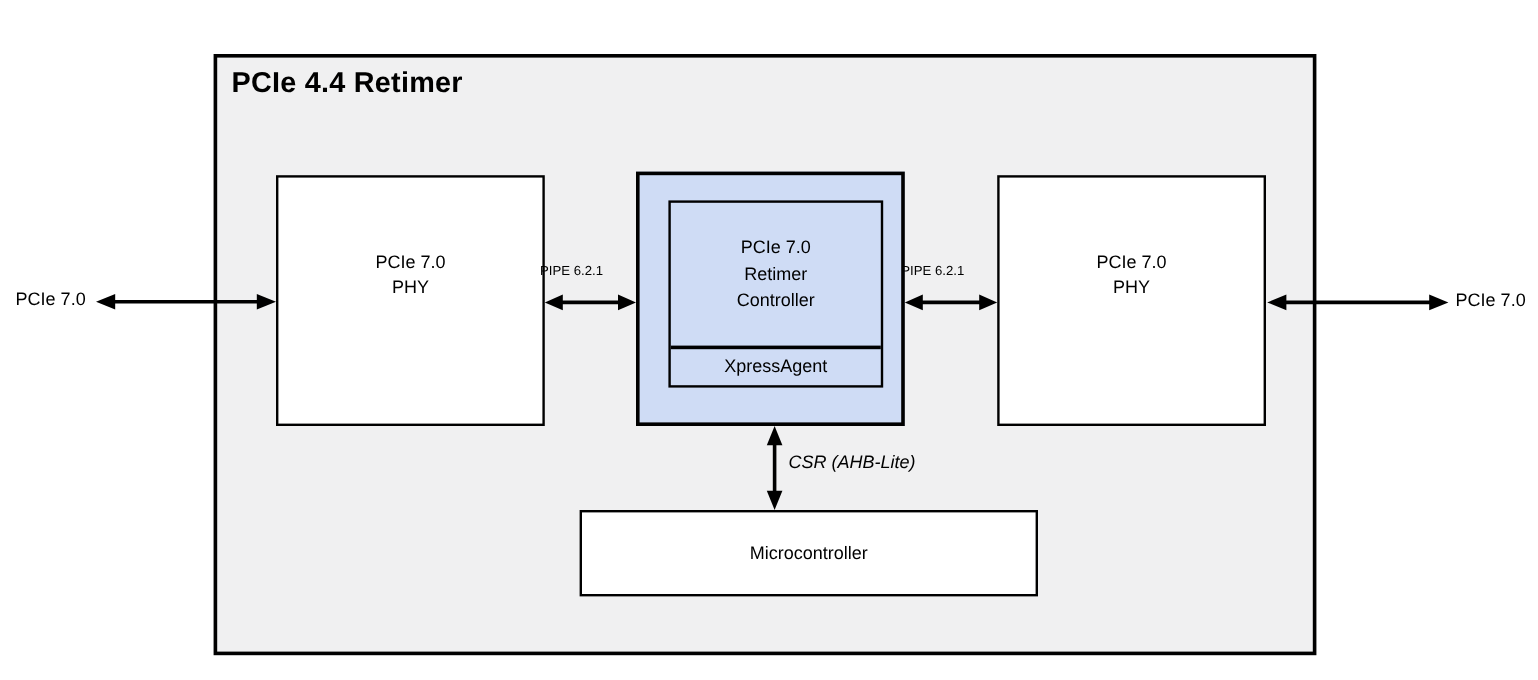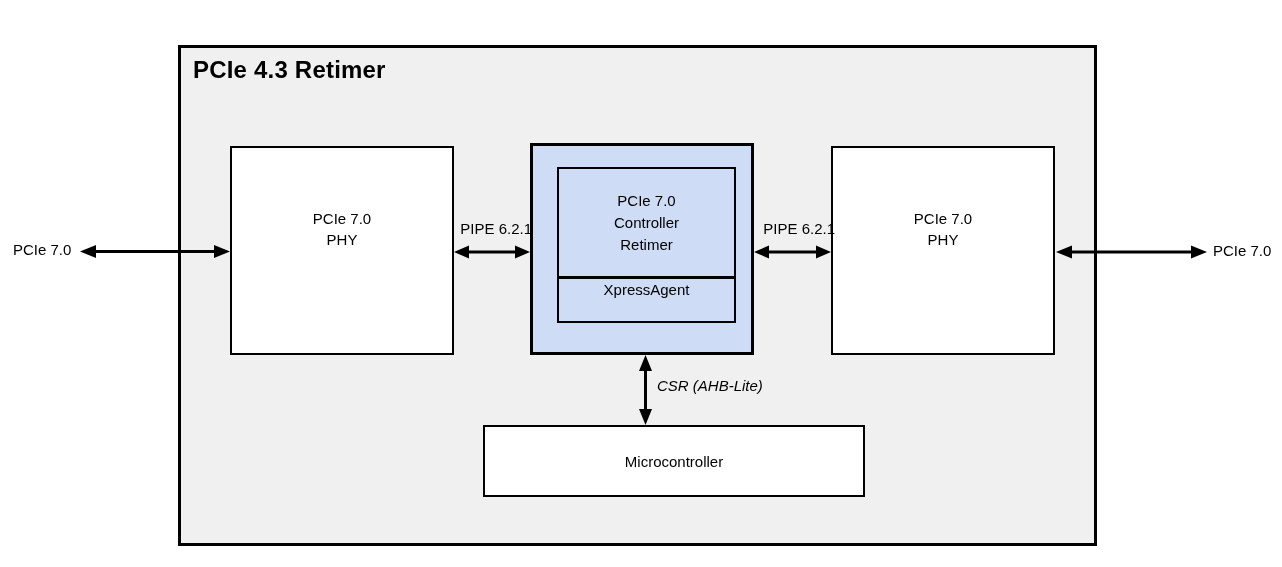--- a/index.html
+++ b/index.html
@@ -77,24 +77,25 @@
     font-size: 15px;
     line-height: 22px;
   }
   .controller-top {
     flex: 1 1 auto;
     display: flex;
     flex-direction: column;
     justify-content: center;
   }
   .agent-section {
-    height: 45px;
+    height: 33px;
     box-sizing: border-box;
     border-top: 3px solid var(--border, #000000);
     display: flex;
+    align-items: center;
     justify-content: center;
   }
   .micro-block {
     left: 483px;
     top: 425px;
     width: 382px;
     height: 72px;
     display: flex;
     align-items: center;
     justify-content: center;
@@ -102,23 +103,23 @@
   .line-label {
     display: block;
   }
   .conn-label {
     position: absolute;
     font-size: 15px;
     white-space: nowrap;
   }
   .conn-label-small {
     position: absolute;
-    font-size: 15px;
+    font-size: 11px;
     white-space: nowrap;
-    text-align: right;
+    text-align: left;
   }
   .ext-left-label  { left: 13px;  top: 241px; }
   .ext-right-label { left: 1213px; top: 242px; }
   .pipe-left-label  { left: 450px; top: 220px; width: 82px; }
   .pipe-right-label { left: 751px; top: 220px; width: 84px; }
   .csr-label { left: 657px; top: 377px; font-style: italic; }
   .arrow-layer {
     position: absolute;
     left: 0;
     top: 0;
@@ -126,38 +127,38 @@
     height: 567px;
     pointer-events: none;
   }
 </style>
 </head>
 <body>
 
 <div class="canvas">
 
   <div class="retimer-container"></div>
-  <div class="diagram-title">PCIe 4.3 Retimer</div>
+  <div class="diagram-title">PCIe 4.4 Retimer</div>
 
   <div class="block phy-block phy-left">
     <span class="line-label">PCIe 7.0</span>
     <span class="line-label">PHY</span>
   </div>
 
   <div class="block phy-block phy-right">
     <span class="line-label">PCIe 7.0</span>
     <span class="line-label">PHY</span>
   </div>
 
   <div class="controller-outer"></div>
   <div class="controller-inner">
     <div class="controller-top">
       <span class="line-label">PCIe 7.0</span>
+      <span class="line-label">Retimer</span>
       <span class="line-label">Controller</span>
-      <span class="line-label">Retimer</span>
     </div>
     <div class="agent-section">
       <span>XpressAgent</span>
     </div>
   </div>
 
   <div class="block micro-block">
     <span>Microcontroller</span>
   </div>
 

